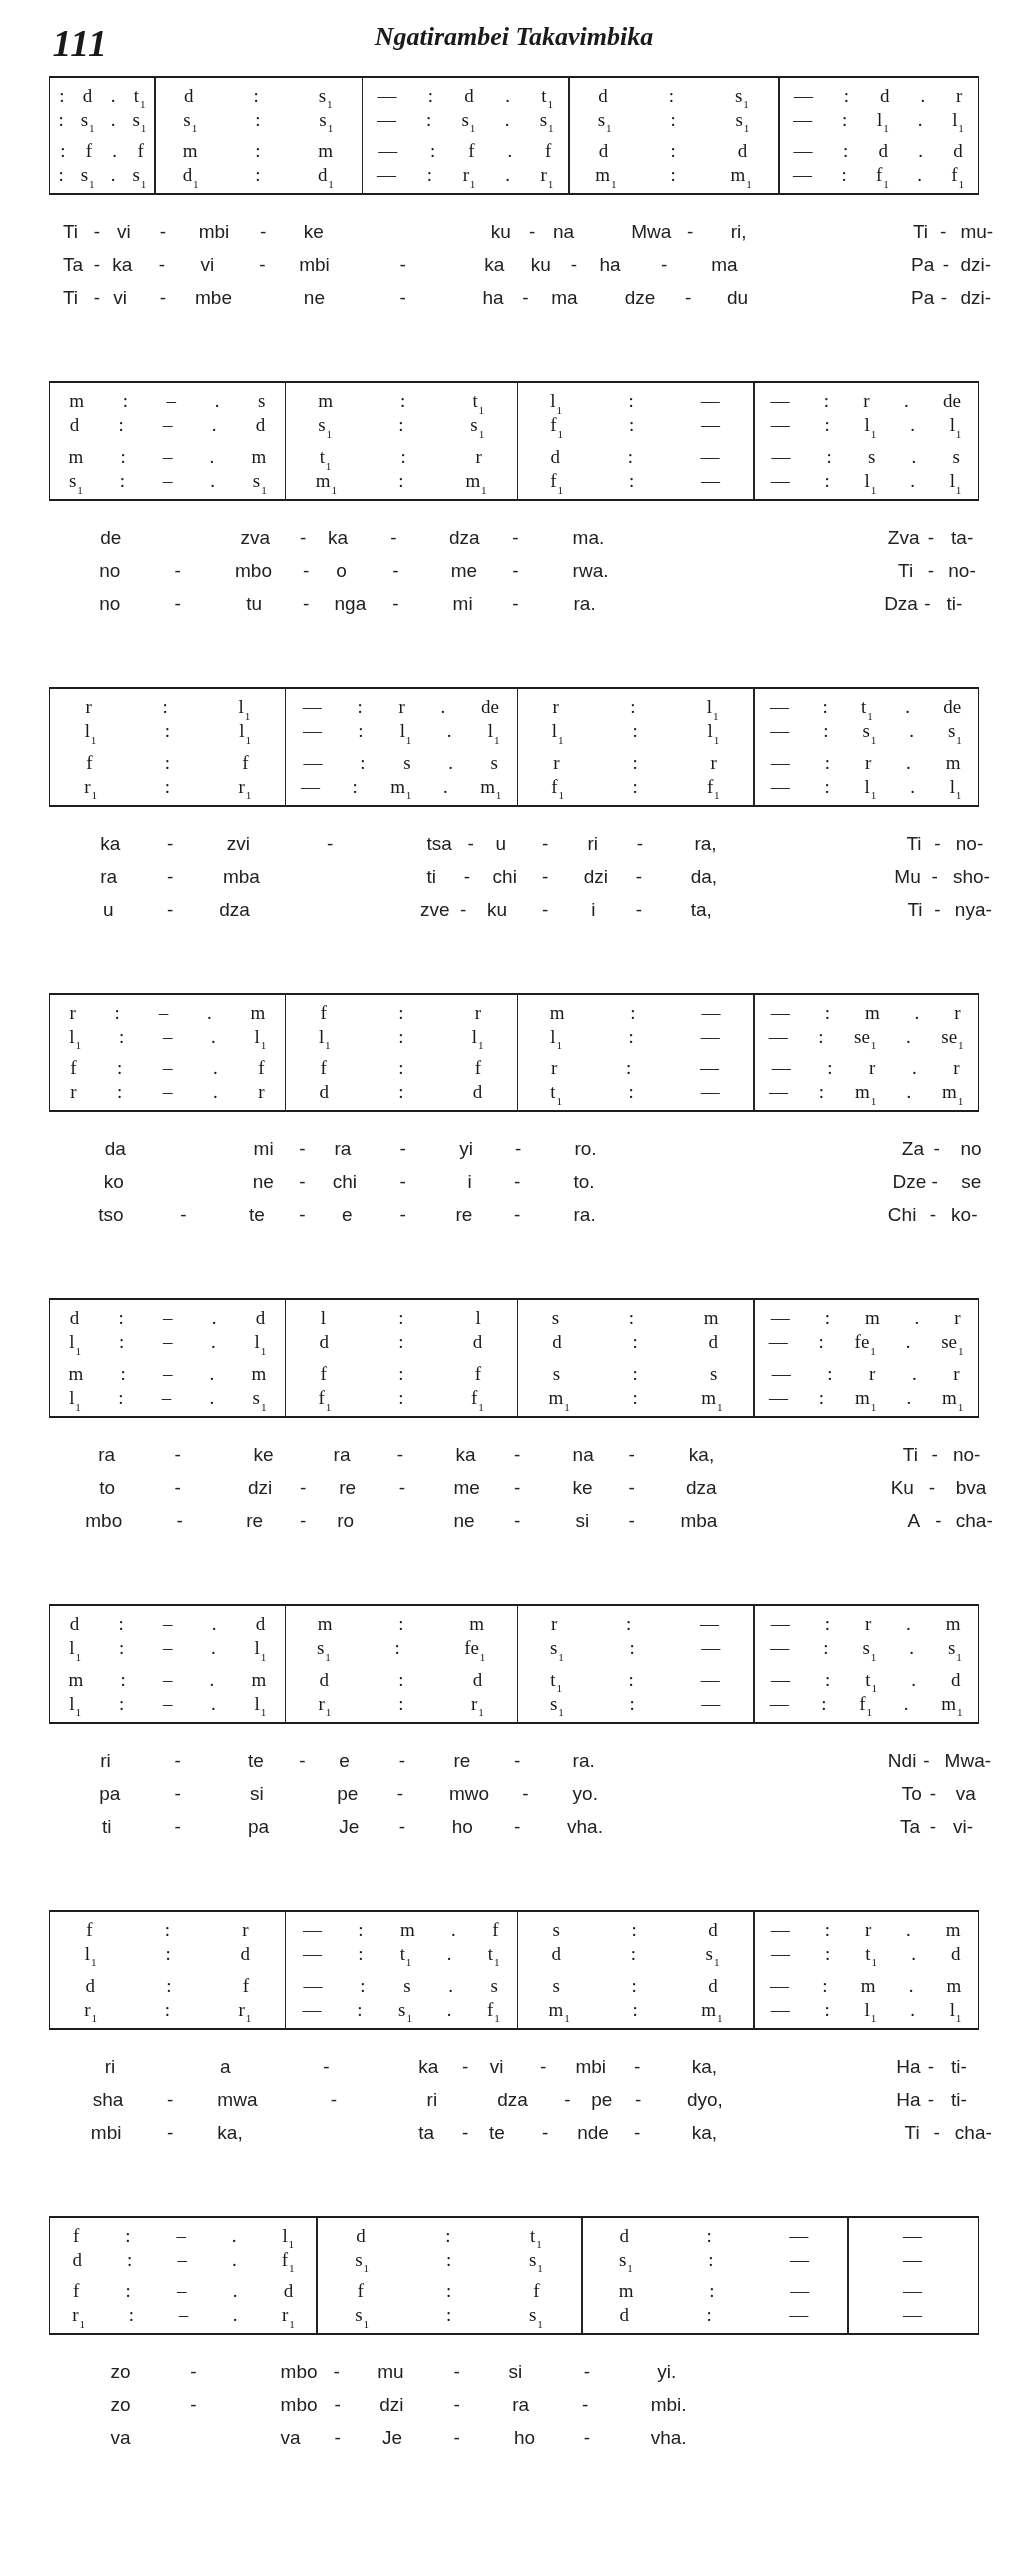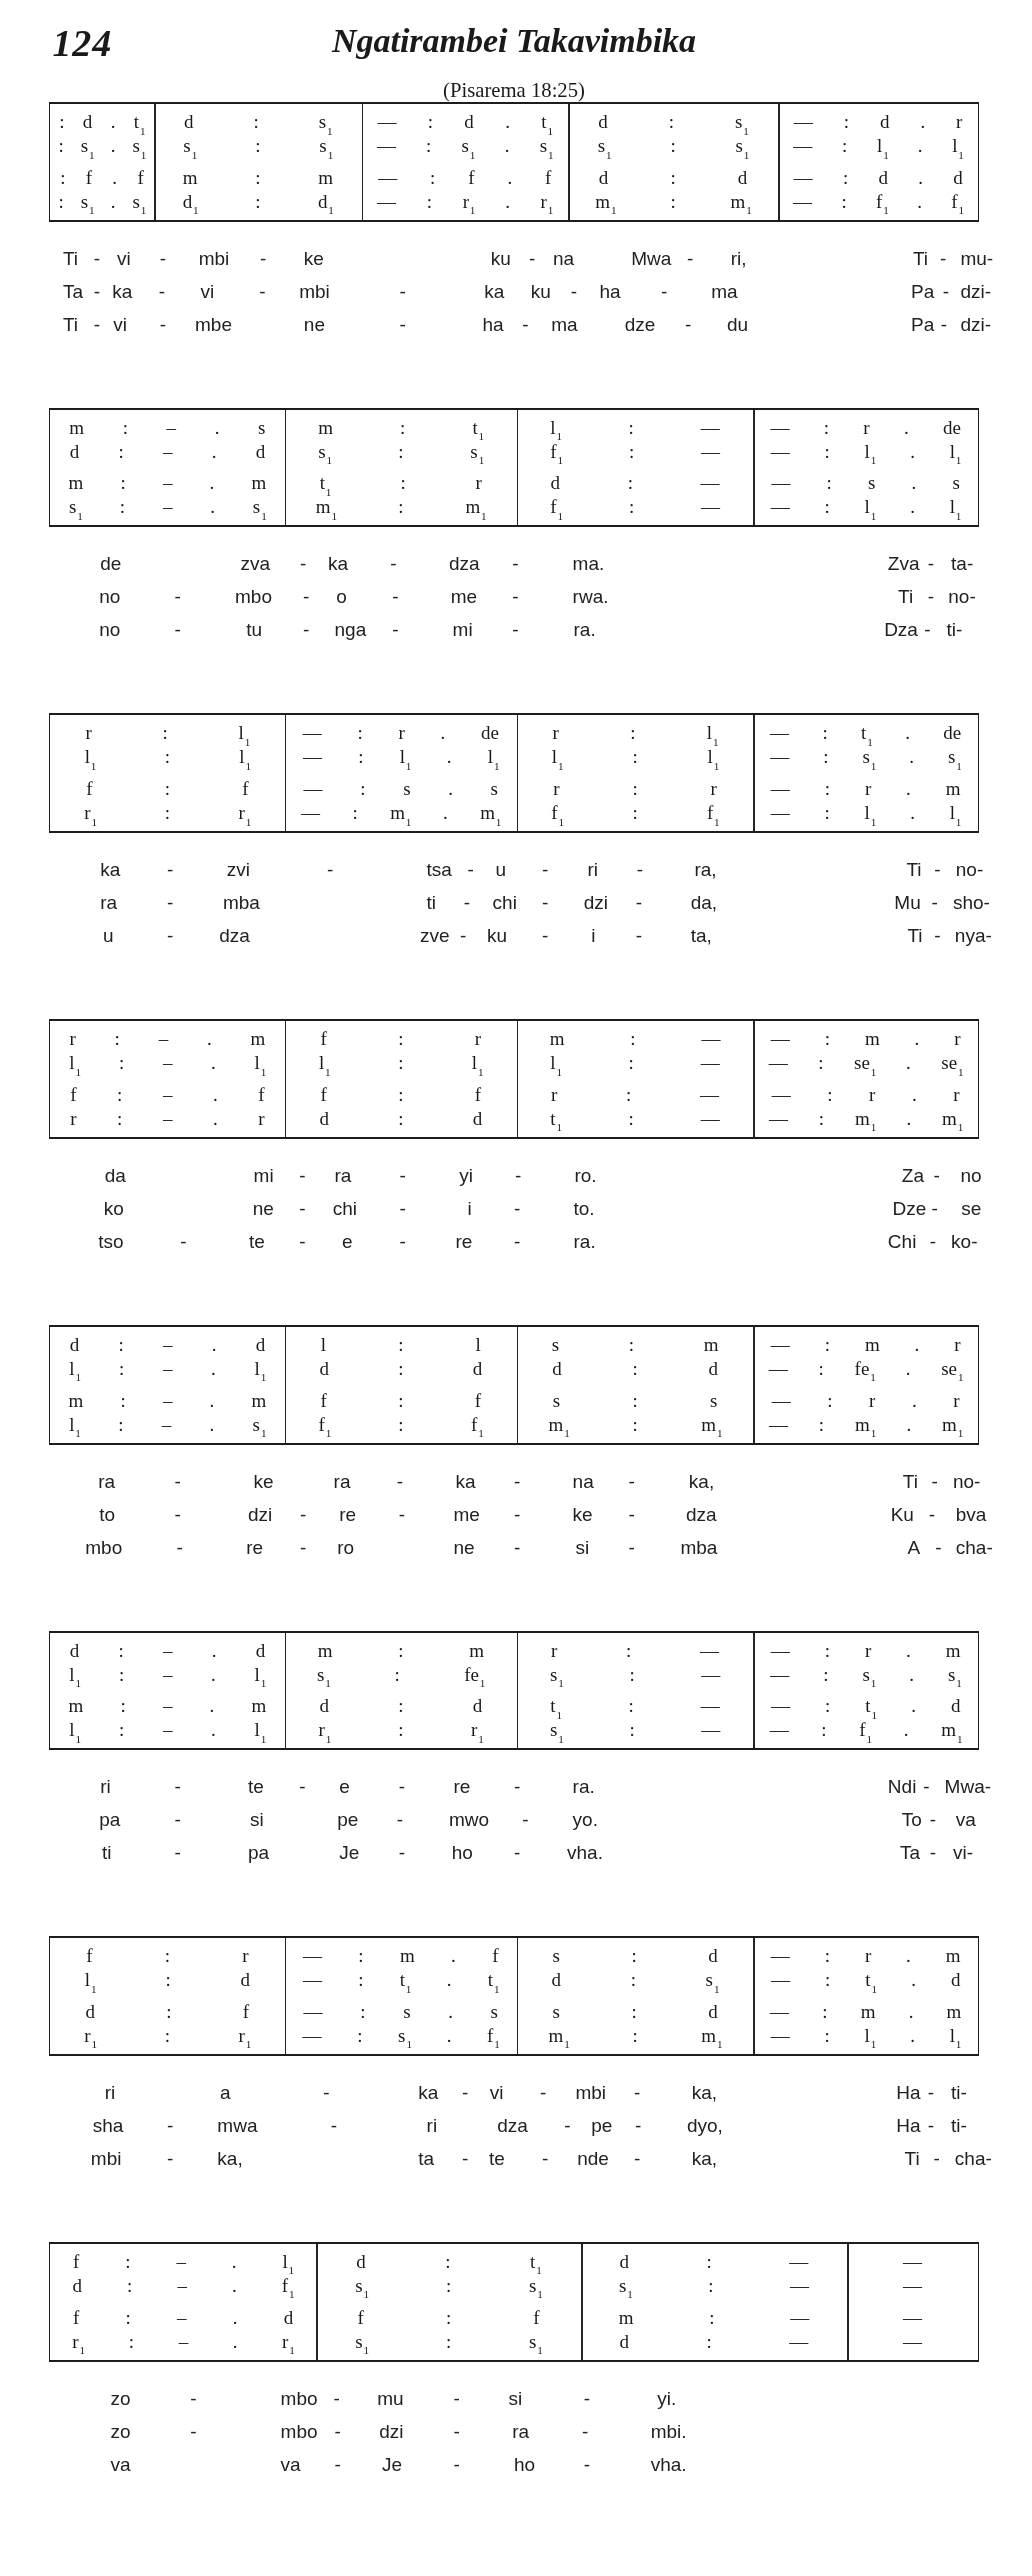--- a/index.html
+++ b/index.html
@@ -2,21 +2,21 @@
 <html style="font-size:13.8px"><head>
 <meta charset="utf-8">
 <style>
   html,body{margin:0;padding:0;background:#fff;}
   body{width:1033px;height:2576px;position:relative;color:#1a1a1a;
        font-family:"Liberation Serif","DejaVu Serif",serif;-webkit-font-smoothing:antialiased;}
   .page{padding:20.7px 54px 0 49px;width:930px;}
   
   .header-row{position:relative;height:55px;}
   .hymn-number{position:absolute;left:3.4px;top:0;font-style:italic;font-weight:bold;font-size:38px;letter-spacing:0.9px;}
-  .hymn-title{text-align:center;font-style:italic;font-weight:bold;font-size:34px;padding-top:1.7px;}
+  .hymn-title{text-align:center;font-style:italic;font-weight:bold;font-size:26px;padding-top:1.7px;}
   .hymn-subtitle{text-align:center;font-size:20.7px;margin-top:3.4px;}
   .key-signature{font-style:italic;font-size:15.5px;margin-top:13.8px;margin-bottom:6.9px;
        font-family:"Liberation Sans","DejaVu Sans",sans-serif;}
   
   .system{margin-bottom:61px;}
   .score-box{position:relative;border:1.7px solid #1d1d1d;border-top-width:2.6px;border-bottom-width:2.6px;
        padding:6px 0 6px 0;}
   .voice-row{display:flex;width:100%;height:24px;line-height:24px;font-size:19px;}
   .voice-row.pair-gap{margin-bottom:7.7px;}
   .measure{display:flex;justify-content:space-around;align-items:baseline;line-height:24px;}
@@ -27,24 +27,23 @@
   .lyrics{margin-top:26px;font-family:"Liberation Sans","DejaVu Sans",sans-serif;
        font-size:19px;color:#222;}
   .lyric-line{position:relative;height:33px;}
   .syll{position:absolute;top:0;white-space:nowrap;}
 </style>
 </head>
 <body>
 
 <div class="page">
   <div class="header-row">
-    <div class="hymn-number">124</div>
+    <div class="hymn-number">111</div>
     <div class="hymn-title">Ngatirambei Takavimbika</div>
   </div>
-  <div class="hymn-subtitle">(Pisarema 18:25)</div>
 
   <div id="systems">
       <div class="system">
         <div class="score-box">
           <div class="barline" style="left: 11.2%;"></div>
           <div class="barline" style="left: 33.6%;"></div>
           <div class="barline" style="left: 55.8%;"></div>
           <div class="barline" style="left: 78.5%;"></div>
           <div class="voice-row">
             <div class="measure" style="width: 11.2%;">

